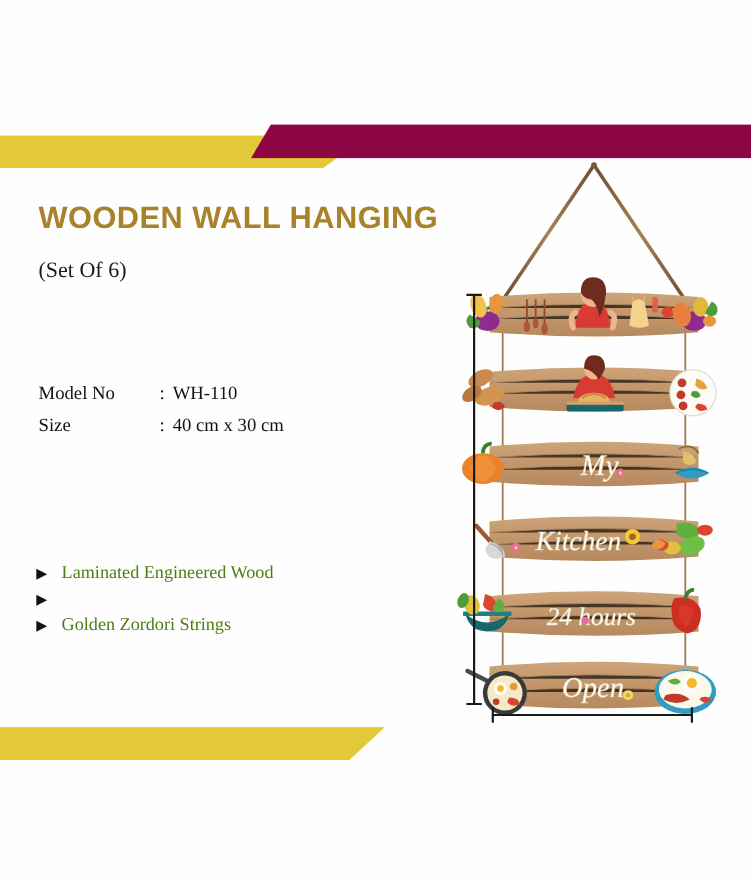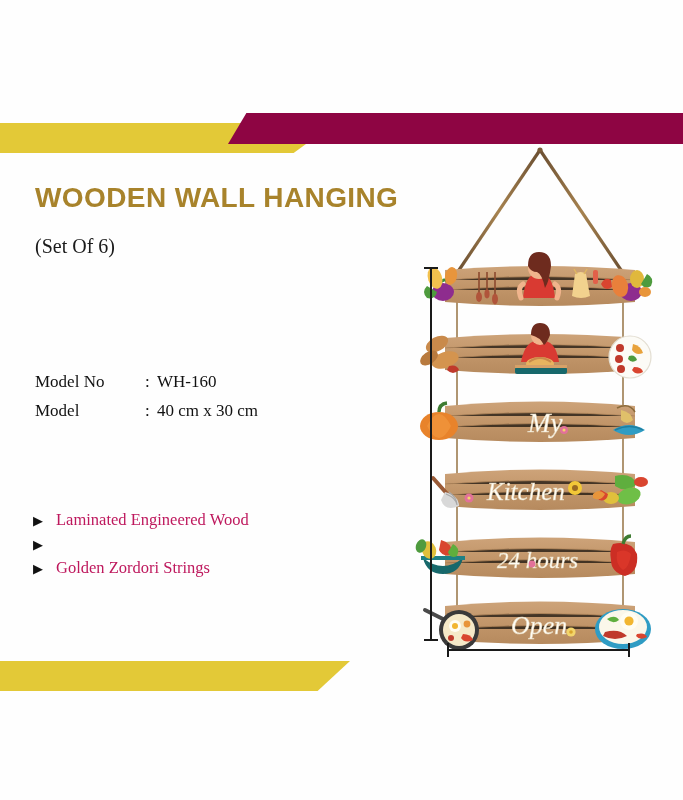--- a/index.html
+++ b/index.html
@@ -42,31 +42,31 @@
     white-space:nowrap;
   }
   .subtitle{
     position:absolute;left:35px;top:235px;
     font-size:20px;color:#1a1a1a;
     white-space:nowrap;
     text-align:center;
   }
   .specs{position:absolute;left:35px;top:348px;font-size:17px;color:#111;}
   .spec-row{display:flex;align-items:baseline;height:29px;white-space:nowrap;}
-  .spec-label{display:inline-block;width:110px;margin-top:24px;}
+  .spec-label{display:inline-block;width:110px;}
   .spec-sep{display:inline-block;width:12px;}
   .spec-value{display:inline-block;}
 
   .features{position:absolute;left:33px;top:508px;font-size:16.5px;}
   .feature-row{display:flex;align-items:center;height:24px;white-space:nowrap;}
   .bullet{
     display:inline-block;width:15px;color:#111;font-size:13px;line-height:1;
     margin-right:8px;
   }
-  .feat-gold{color:#be185d;}
+  .feat-gold{color:#4d7c0f;}
   .feat-dark{color:#111;}
 
   
   .product{position:absolute;left:415px;top:140px;width:250px;height:520px;}
   .product svg{display:block;}
 </style>
 </head>
 <body>
 
 <div class="page">
@@ -76,24 +76,24 @@
     <div class="band-magenta-top"></div>
   </div>
 
   <div class="title">WOODEN WALL HANGING</div>
   <div class="subtitle">(Set Of 6)</div>
 
   <div class="specs">
     <div class="spec-row">
       <span class="spec-label">Model No</span>
       <span class="spec-sep">:</span>
-      <span class="spec-value">WH-160</span>
+      <span class="spec-value">WH-110</span>
     </div>
     <div class="spec-row">
-      <span class="spec-label">Model</span>
+      <span class="spec-label">Size</span>
       <span class="spec-sep">:</span>
       <span class="spec-value">40 cm x 30 cm</span>
     </div>
   </div>
 
   <div class="features">
     <div class="feature-row">
       <span class="bullet">▶</span>
       <span class="feat-gold">Laminated Engineered Wood</span>
     </div>

